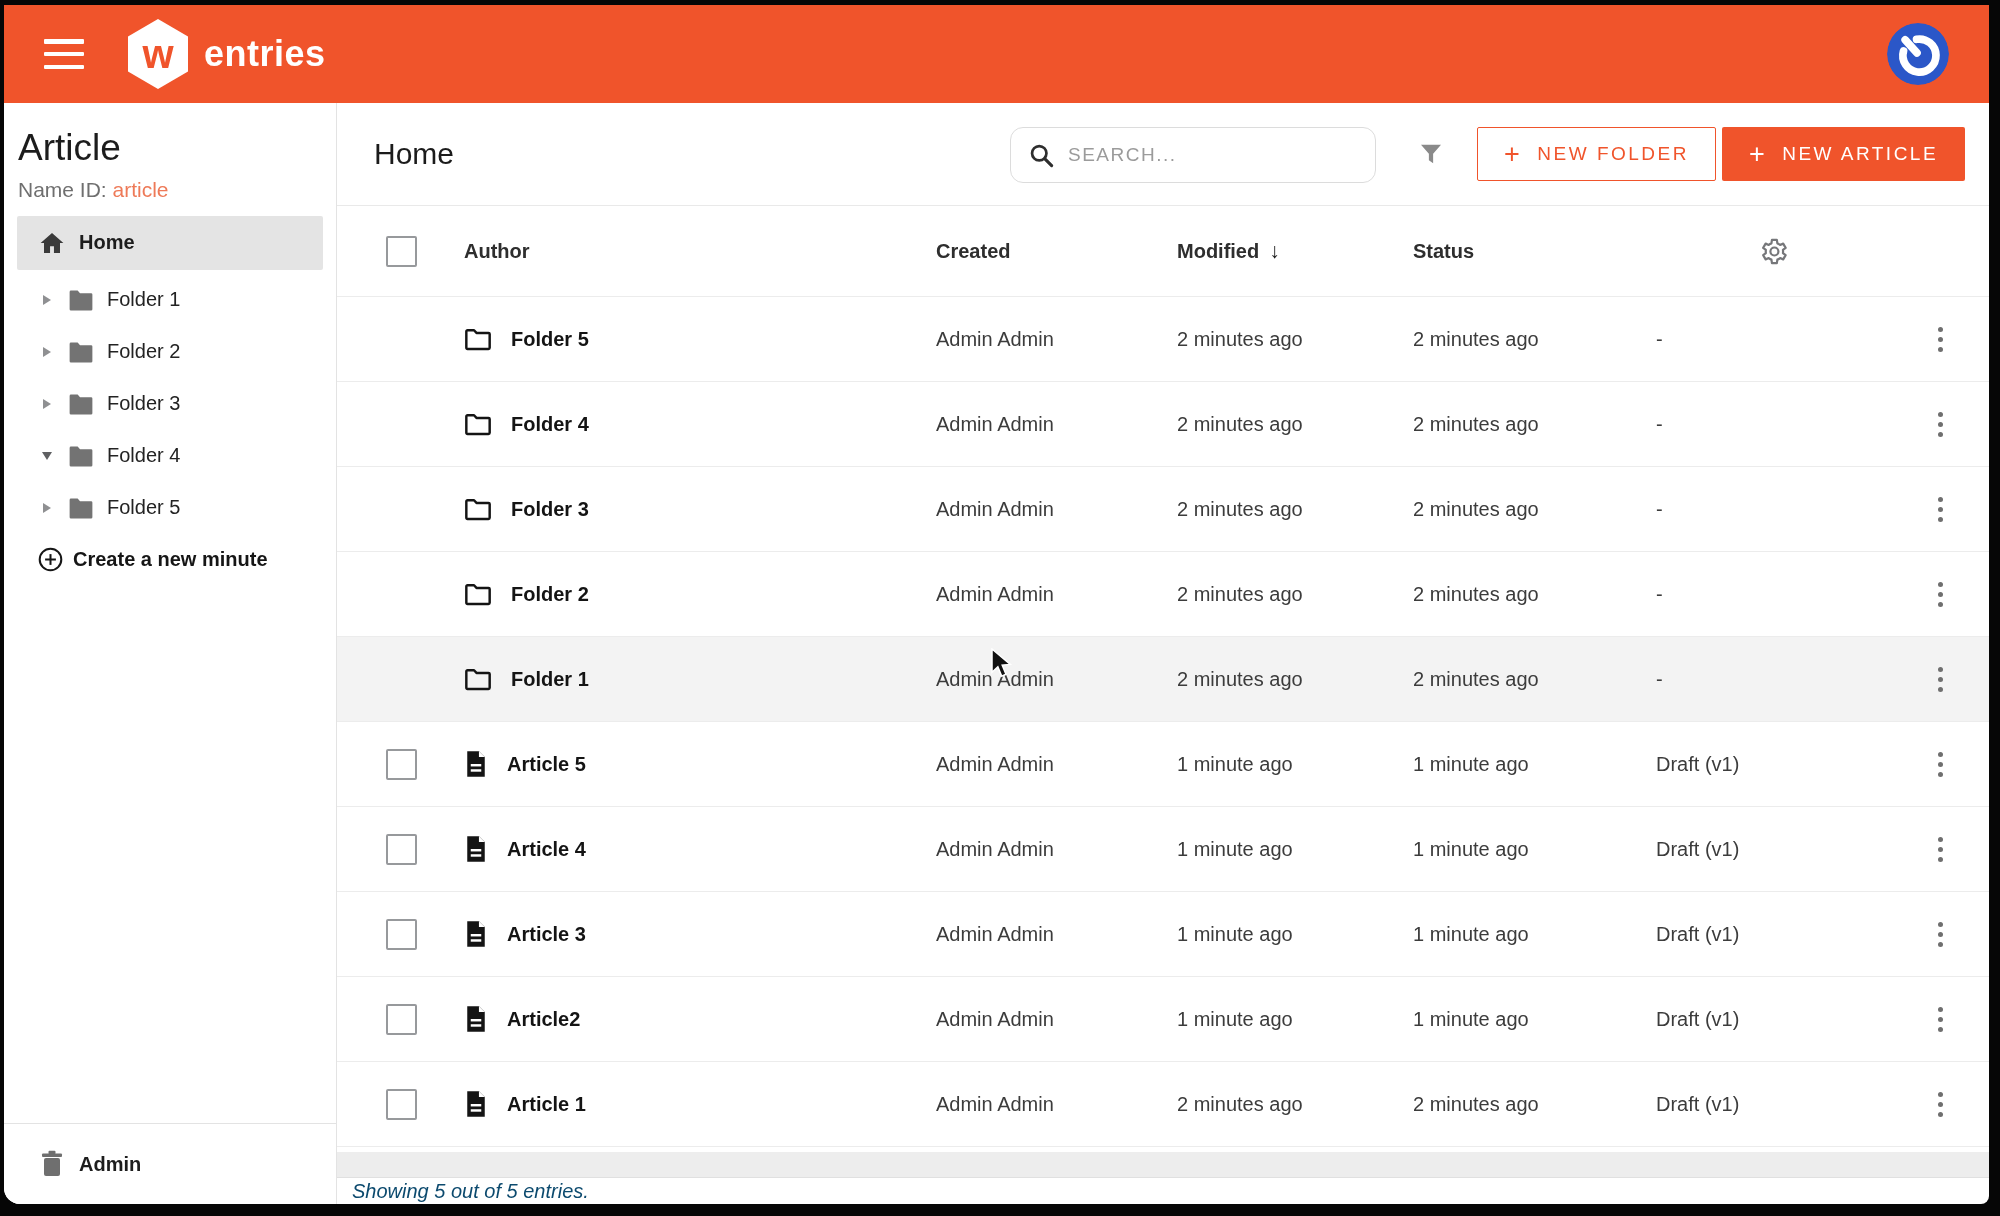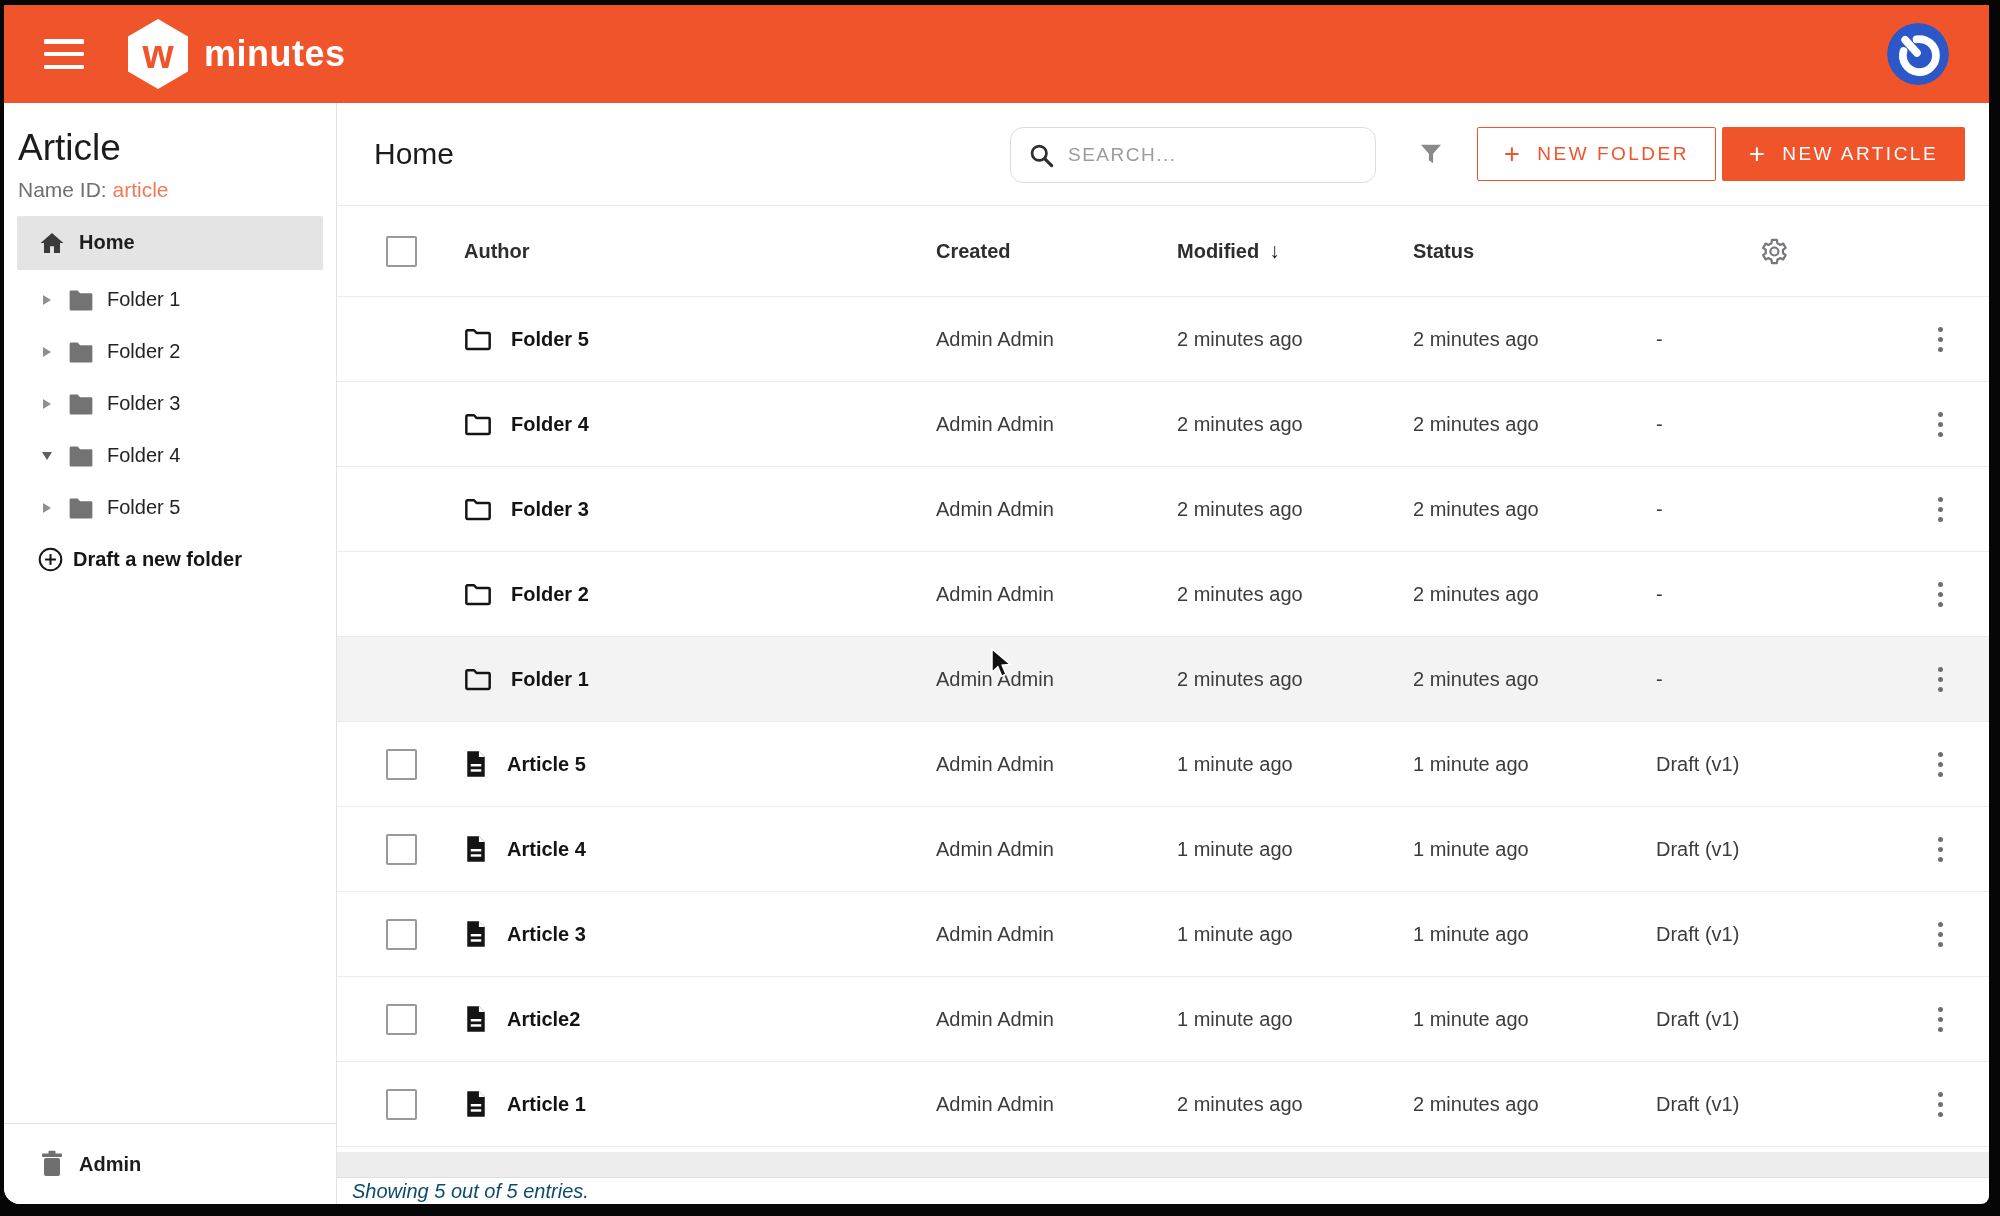--- a/index.html
+++ b/index.html
@@ -90,21 +90,21 @@
         <span></span>
         <span></span>
     </div>
     <div class="logo">
       <div class="hexwrap">
         <svg width="64" height="72" viewBox="0 0 64 72">
           <polygon points="32,1 62,18.5 62,53.5 32,71 2,53.5 2,18.5" fill="#ffffff"></polygon>
           <text x="32" y="50" text-anchor="middle" font-size="40" font-weight="bold" fill="#F0542B" font-family="Liberation Sans, sans-serif">w</text>
         </svg>
       </div>
-      <div class="logo-word">minutes</div>
+      <div class="logo-word">entries</div>
     </div>
     <div class="avatar">
       <svg width="62" height="62" viewBox="0 0 24 24">
         <circle cx="12" cy="12" r="12" fill="#2B57C8"></circle>
         <g transform="rotate(-42 12 12)">
           <path d="M8.6 7.4a6.4 6.4 0 1 0 6.8 0" fill="none" stroke="#ffffff" stroke-width="3" stroke-linecap="round"></path>
           <line x1="12" y1="4.6" x2="12" y2="11.4" stroke="#ffffff" stroke-width="3" stroke-linecap="round"></line>
         </g>
       </svg>
     </div>
@@ -185,21 +185,21 @@
     <span class="lbl">Folder 5</span>
   </div>
         </div>
 
       <div class="create-folder">
         <svg width="27" height="27" viewBox="0 0 24 24">
           <circle cx="12" cy="12" r="9.6" fill="none" stroke="#161616" stroke-width="1.8"></circle>
           <line x1="12" y1="7.2" x2="12" y2="16.8" stroke="#161616" stroke-width="1.8"></line>
           <line x1="7.2" y1="12" x2="16.8" y2="12" stroke="#161616" stroke-width="1.8"></line>
         </svg>
-        <span class="lbl">Draft a new folder</span>
+        <span class="lbl">Create a new minute</span>
       </div>
 
       <div class="side-spacer"></div>
 
       <div class="side-footer">
         <svg width="24" height="28" viewBox="0 0 24 28">
           <rect x="4" y="8" width="16" height="18" rx="2" fill="#6f6f6f"></rect>
           <rect x="2" y="3.5" width="20" height="3.4" rx="1" fill="#6f6f6f"></rect>
           <rect x="8.5" y="0.8" width="7" height="3.4" rx="1" fill="#6f6f6f"></rect>
         </svg>

